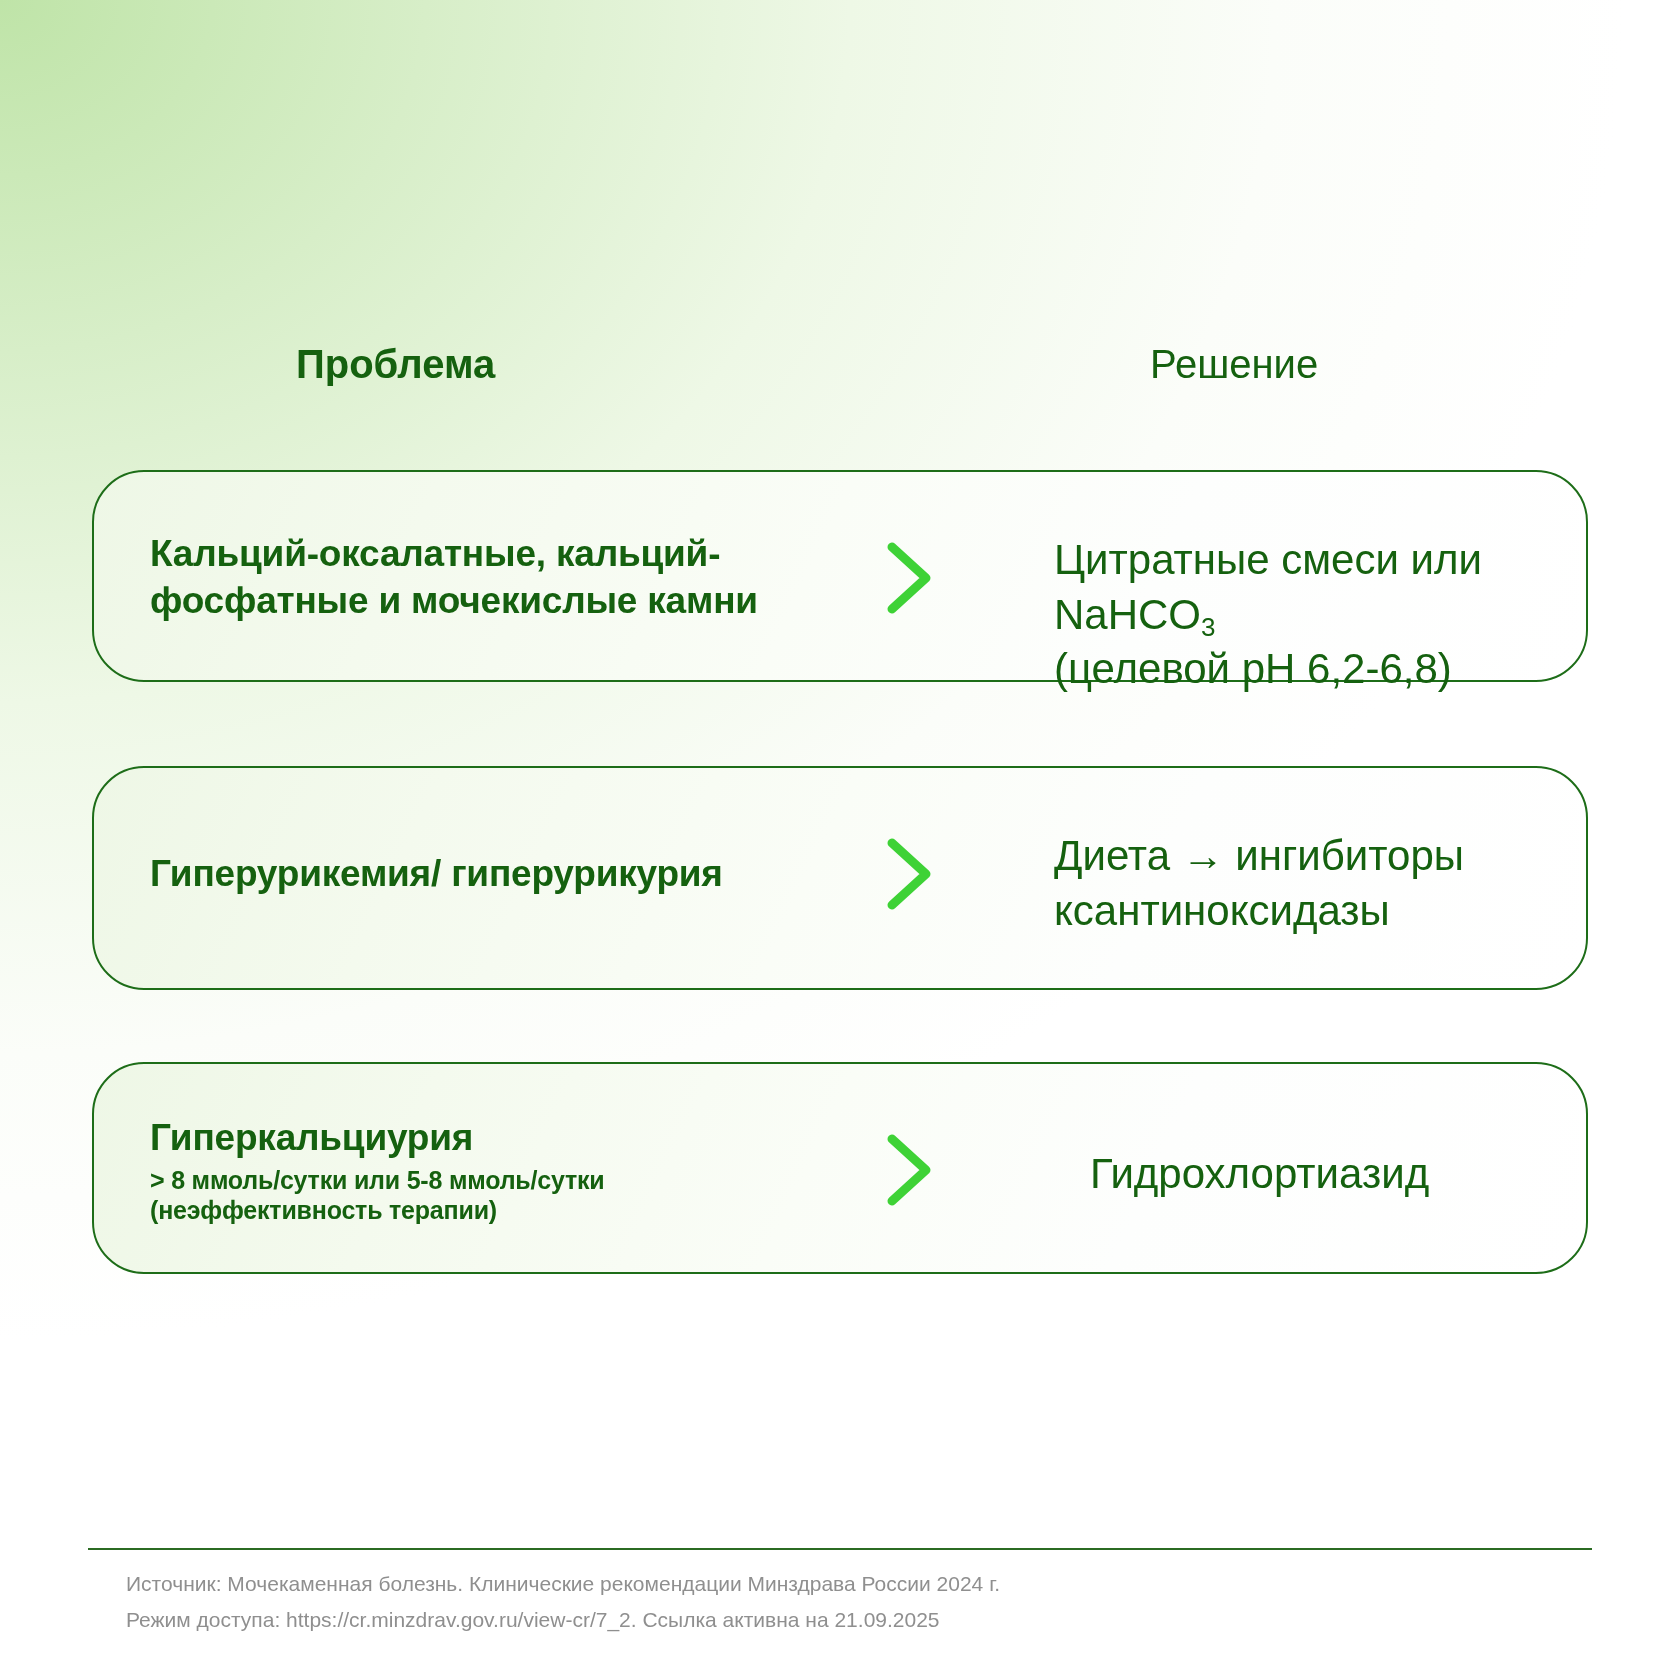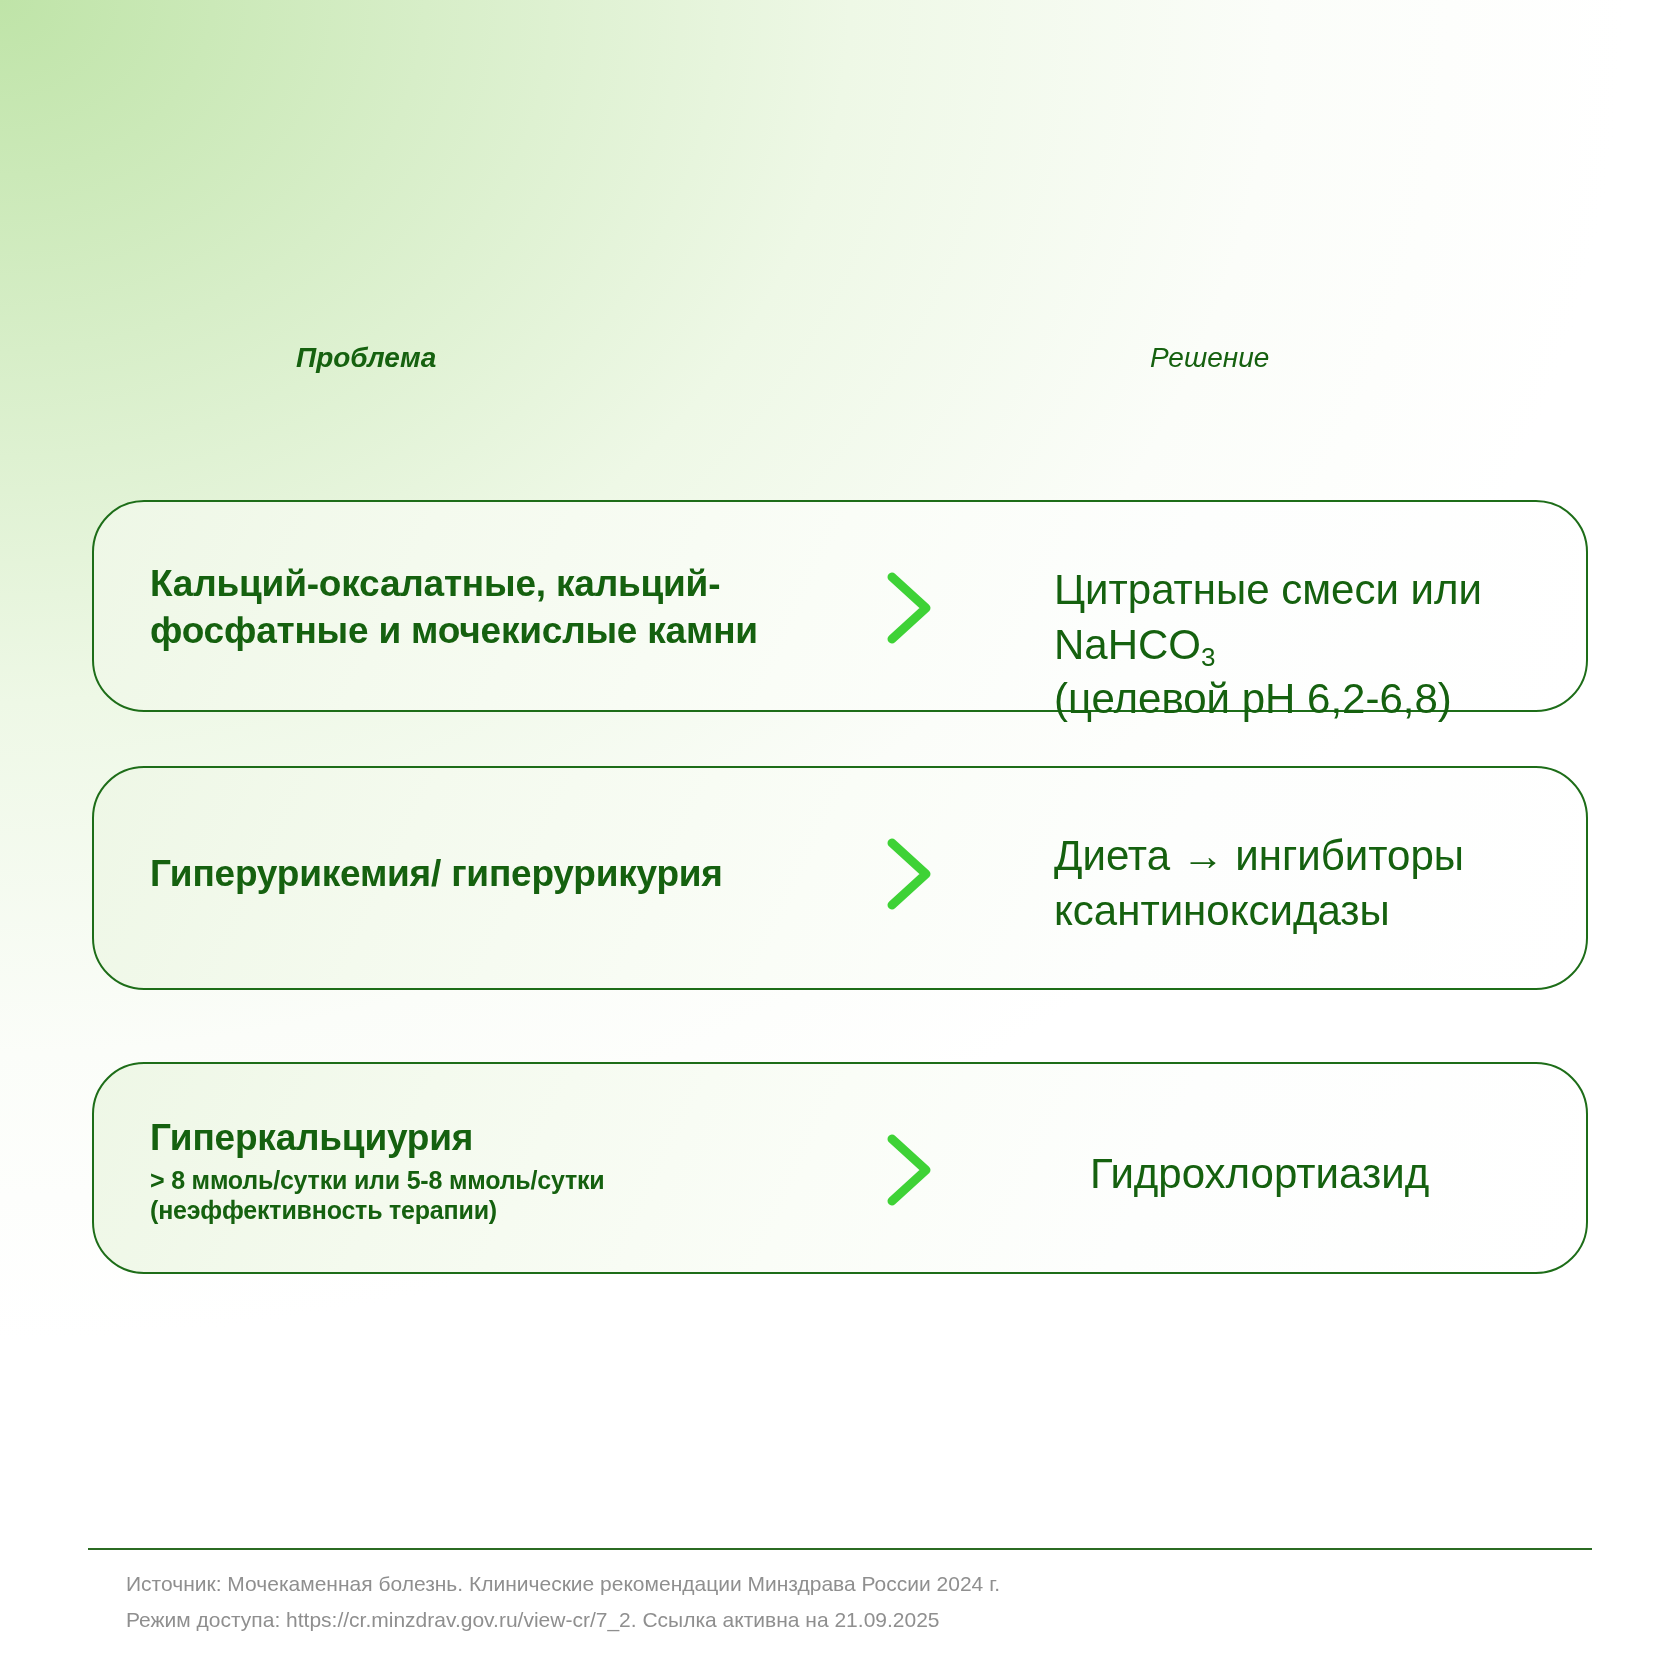--- a/index.html
+++ b/index.html
@@ -55,24 +55,23 @@
   
   .col-headers {
     position: absolute;
     left: 0;
     top: 344px;
     width: 1680px;
     height: 60px;
   }
   .col-head {
     position: absolute;
-    font-size: 28px;
+    font-size: 40px;
     color: #15610f;
     line-height: 1;
-    font-style: italic;
   }
   .col-head.problem {
     left: 296px;
     top: 0;
     font-weight: 700;
   }
   .col-head.solution {
     left: 1150px;
     top: 0;
     font-weight: 400;
@@ -83,21 +82,21 @@
     position: absolute;
     left: 92px;
     width: 1496px;
     border-radius: 52px;
     border: 2px solid #1d6d18;
     background: linear-gradient(115deg, #eef7e6 0%, #f4faee 22%, #fafdf7 48%, #fdfefd 70%, #ffffff 100%);
     box-sizing: border-box;
     display: flex;
     align-items: center;
   }
-  #row-0 { top: 470px;  height: 212px; margin-top: 30px; }
+  #row-0 { top: 470px;  height: 212px; }
   #row-1 { top: 766px;  height: 224px; }
   #row-2 { top: 1062px; height: 212px; }
 
   .row-problem {
     position: absolute;
     left: 56px;
     width: 660px;
     color: #15610f;
   }
   .problem-title {

